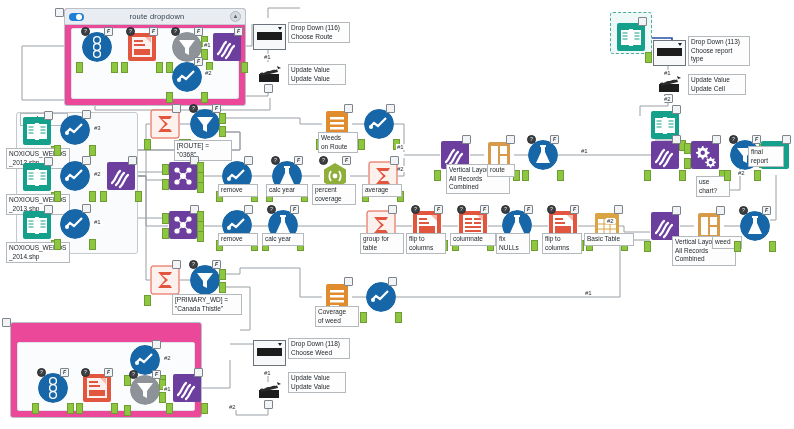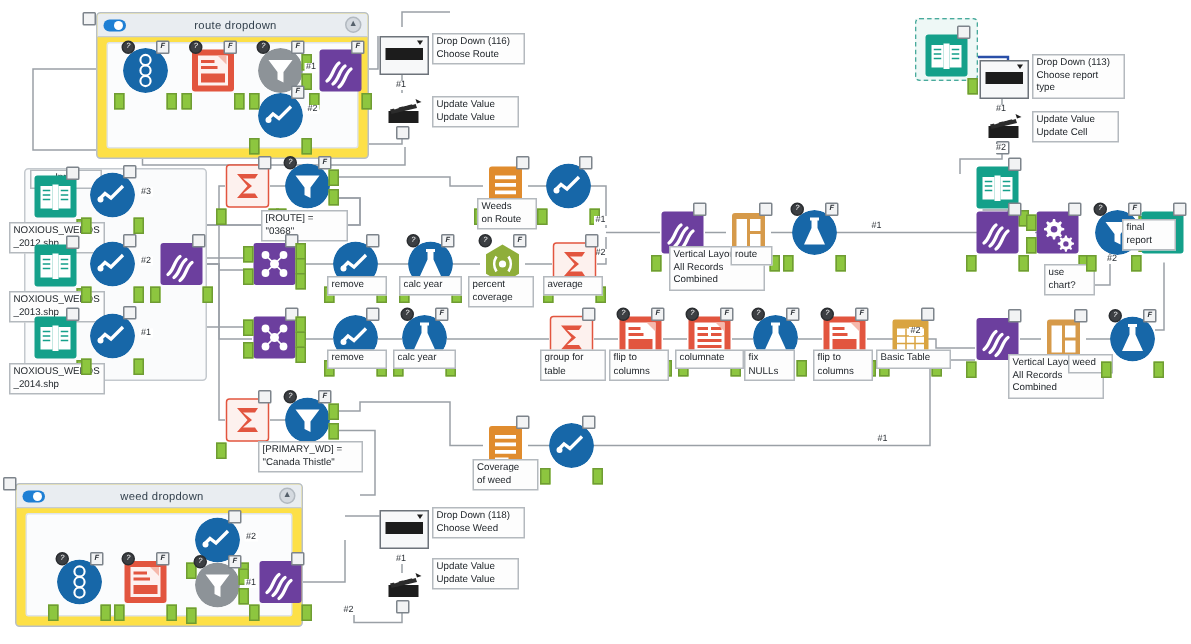--- a/index.html
+++ b/index.html
@@ -1,20 +1,20 @@
 <!DOCTYPE html>
 <html><head>
 <meta charset="utf-8">
 <style>
   html,body{margin:0;padding:0;background:#ffffff;}
   body{font-family:"Liberation Sans","DejaVu Sans",sans-serif;}
   #canvas{position:relative;width:794px;height:429px;background:#ffffff;overflow:hidden;}
 
   
-  .tool-container{position:absolute;border:1px solid #b9c0c7;background:#fde047;border-radius:3px;}
+  .tool-container{position:absolute;border:1px solid #b9c0c7;background:#ec4899;border-radius:3px;}
   .tc-head{height:15px;background:#e9edf1;border-bottom:1px solid #c6ccd2;border-radius:2px 2px 0 0;
            display:flex;align-items:center;padding:0 4px;}
   .tc-title{flex:1;text-align:center;font-size:7.5px;color:#33414d;letter-spacing:.2px;}
   .tc-toggle{width:15px;height:8px;border-radius:5px;background:#1e7fd4;position:relative;}
   .tc-toggle:after{content:"";position:absolute;left:7px;top:1px;width:6px;height:6px;border-radius:50%;background:#fff;}
   .tc-collapse{width:9px;height:9px;border-radius:50%;background:#d5dae0;border:1px solid #b2b9c0;
                font-size:6px;line-height:8px;text-align:center;color:#55606b;}
   .tc-body{position:absolute;left:6px;right:6px;top:19px;bottom:6px;background:#fbfcfd;border:1px solid #dfe4e9;border-radius:2px;}
 
   
@@ -777,25 +777,20 @@
       <path d="M13 6h4v6l5 11H8l5-11z" fill="#fff"></path>
         <rect x="12" y="5" width="6" height="2" fill="#fff"></rect>
     </svg>
     <i class="badge q">?</i>
     <i class="badge f">F</i>
     <i class="anch l"></i>
     <i class="anch r"></i>
   </div>
 
   <div class="tool-container" style="left:10px;top:322px;width:190px;height:94px;">
-    <div class="tc-head">
-      <div class="tc-toggle"></div>
-      <div class="tc-title">weed dropdown</div>
-      <div class="tc-collapse">▲</div>
-    </div>
     <div class="tc-body"></div>
   </div>
   <i class="badge f" style="position:absolute;left:2px;top:318px;"></i>
 
   <div class="node circ" style="left:38px;top:373px;">
     <svg class="glyph" viewBox="0 0 30 30">
       <circle cx="15" cy="15" r="15" fill="#1767a8"></circle>
       <circle cx="15" cy="8" r="3.4" fill="none" stroke="#fff" stroke-width="1.4"></circle>
       <circle cx="15" cy="15" r="3.4" fill="none" stroke="#fff" stroke-width="1.4"></circle>
       <circle cx="15" cy="22" r="3.4" fill="none" stroke="#fff" stroke-width="1.4"></circle>

